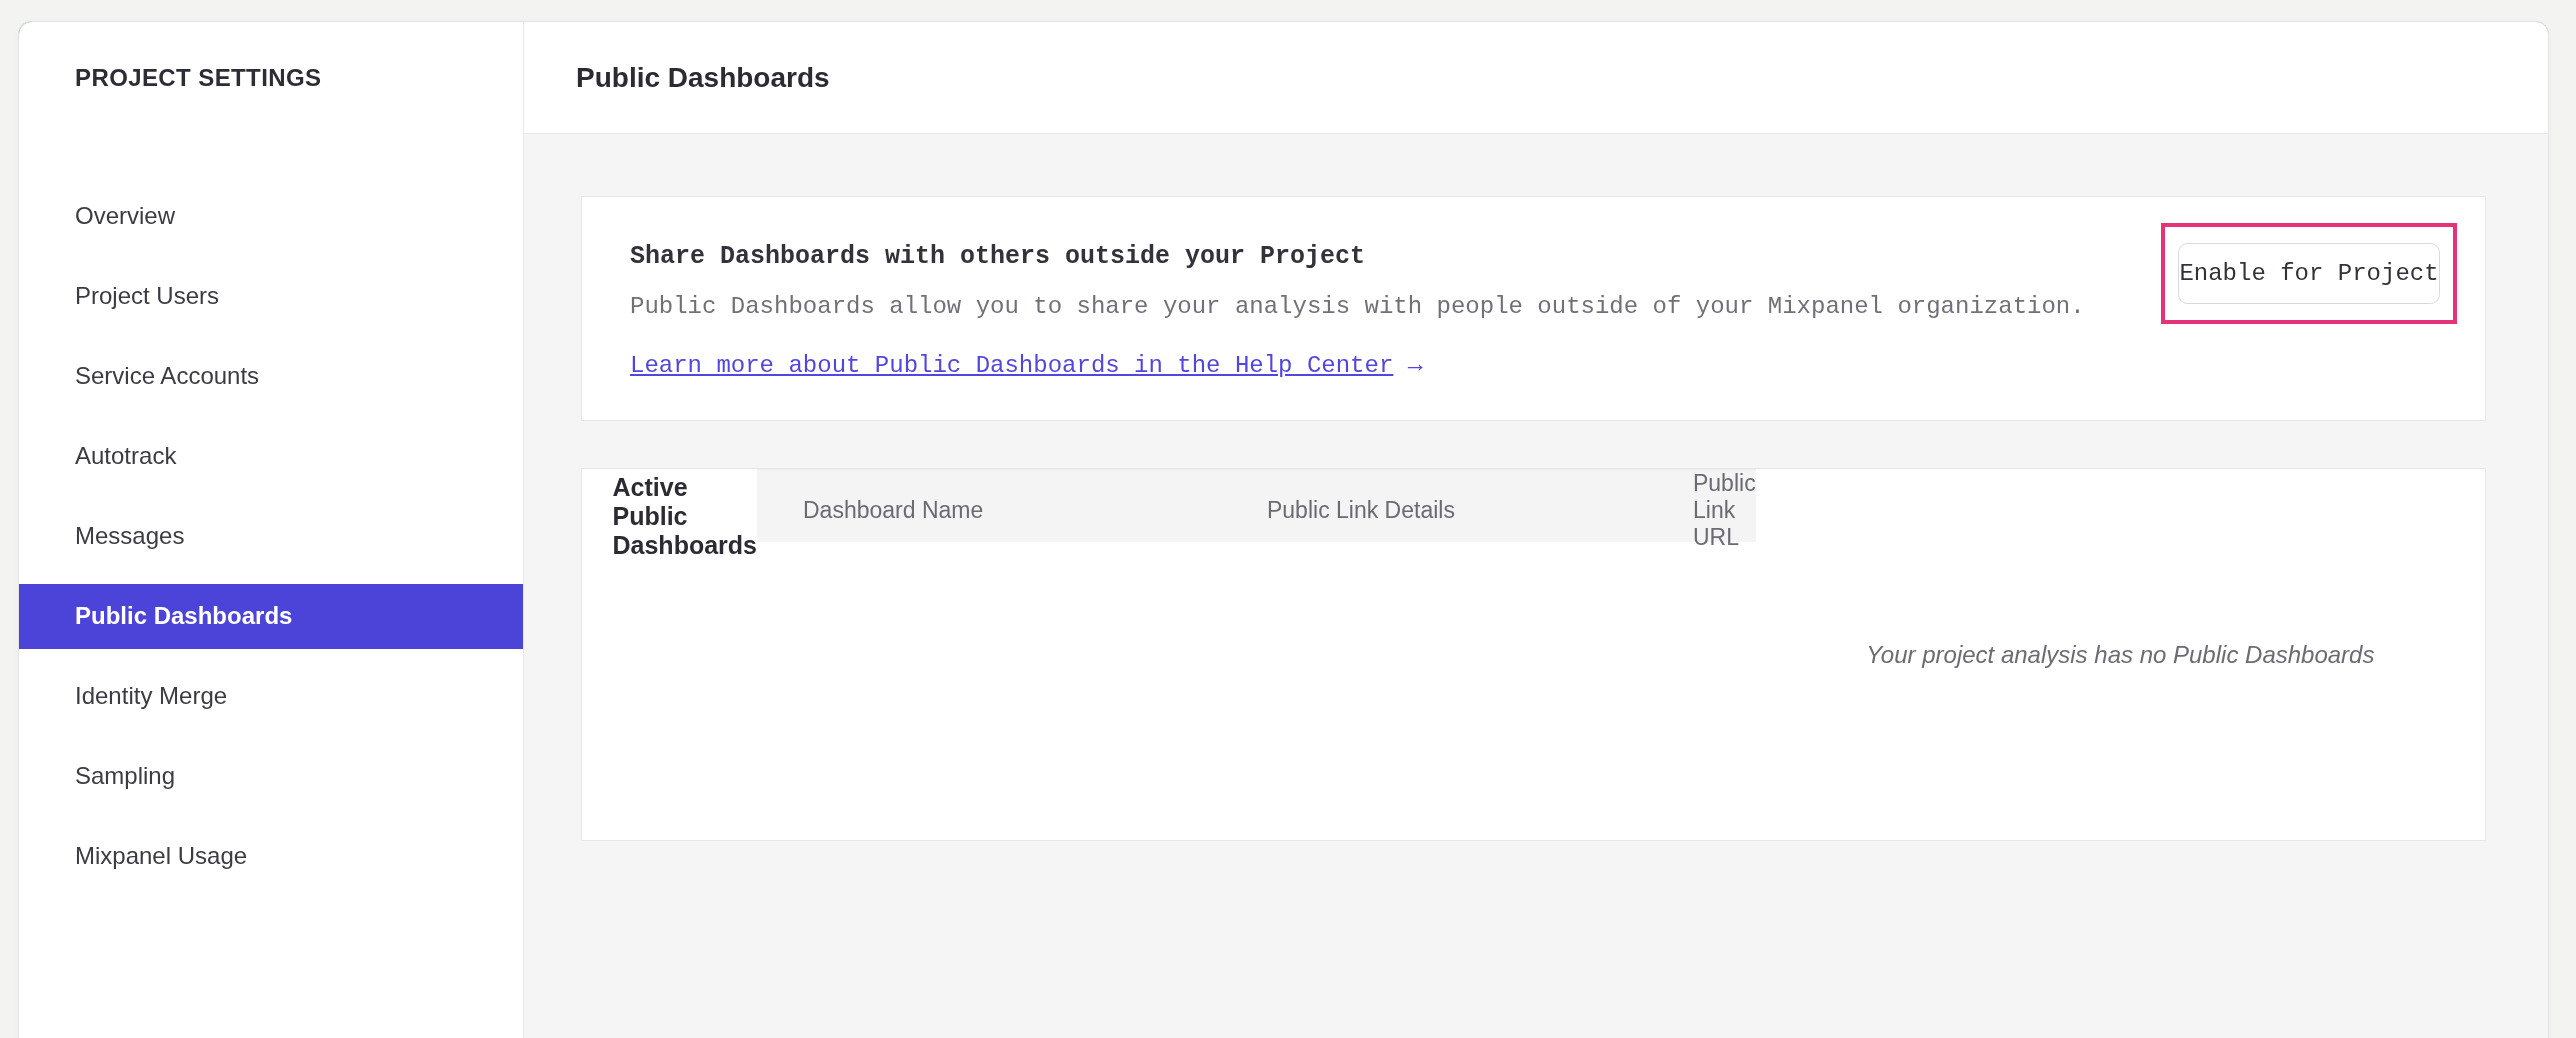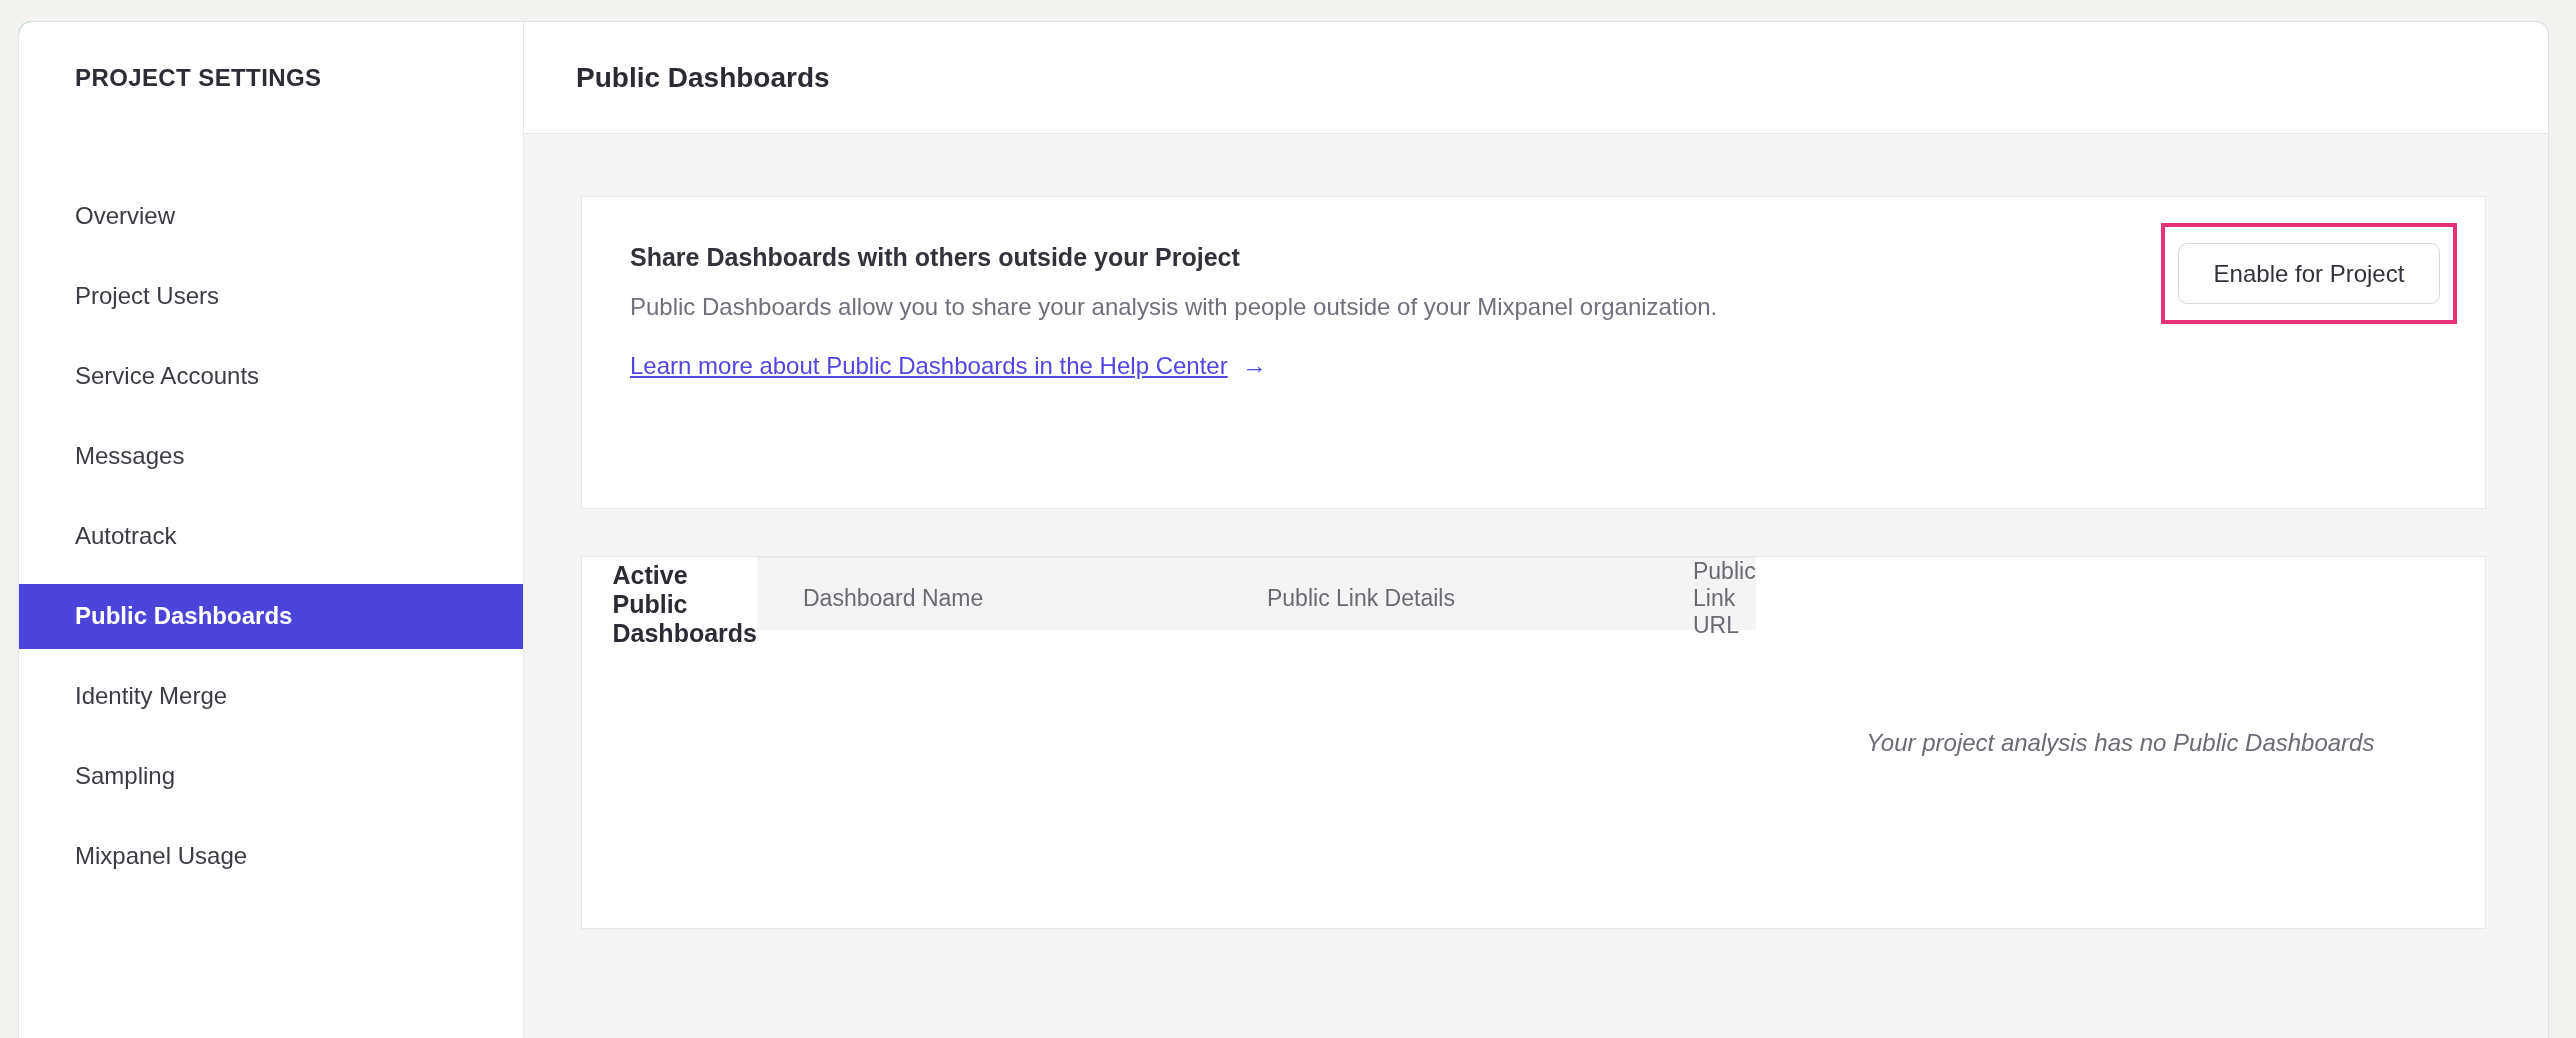--- a/index.html
+++ b/index.html
@@ -58,22 +58,23 @@
     padding-left:52px;
   }
   .page-title { font-size:28px; font-weight:bold; color:#2b2b33; }
   .main-body { padding:62px 62px 0 57px; }
 
   .card { background:#fff; border:1px solid #e7e7e7; }
 
   
   .card-share {
     position:relative;
-    height:313px;
+    height:225px;
     padding:42px 0 16px 48px;
+    font-family:Liberation Mono, monospace;
   }
   .share-heading { font-size:25px; font-weight:bold; color:#32323a; line-height:36px; }
   .share-body { margin-top:13.4px; font-size:24px; color:#70707a; line-height:38px; }
   .share-link-row { margin-top:25px; display:flex; align-items:center; gap:14.3px; }
   .share-link {
     font-size:24px; color:#5246e0;
     text-decoration:underline; cursor:pointer;
   }
   .link-arrow { font-size:25px; color:#5246e0; }
 
@@ -122,22 +123,22 @@
 <body>
 
 <div class="frame">
 
   <aside class="sidebar">
     <div class="sidebar-title">PROJECT SETTINGS</div>
     <nav class="nav">
       <div class="nav-item">Overview</div>
       <div class="nav-item">Project Users</div>
       <div class="nav-item">Service Accounts</div>
+      <div class="nav-item">Autotrack</div>
       <div class="nav-item">Messages</div>
-      <div class="nav-item">Autotrack</div>
       <div class="nav-item selected">Public Dashboards</div>
       <div class="nav-item">Identity Merge</div>
       <div class="nav-item">Sampling</div>
       <div class="nav-item">Mixpanel Usage</div>
     </nav>
   </aside>
 
   <section class="main">
     <div class="main-header">
       <h1 class="page-title">Public Dashboards</h1>

